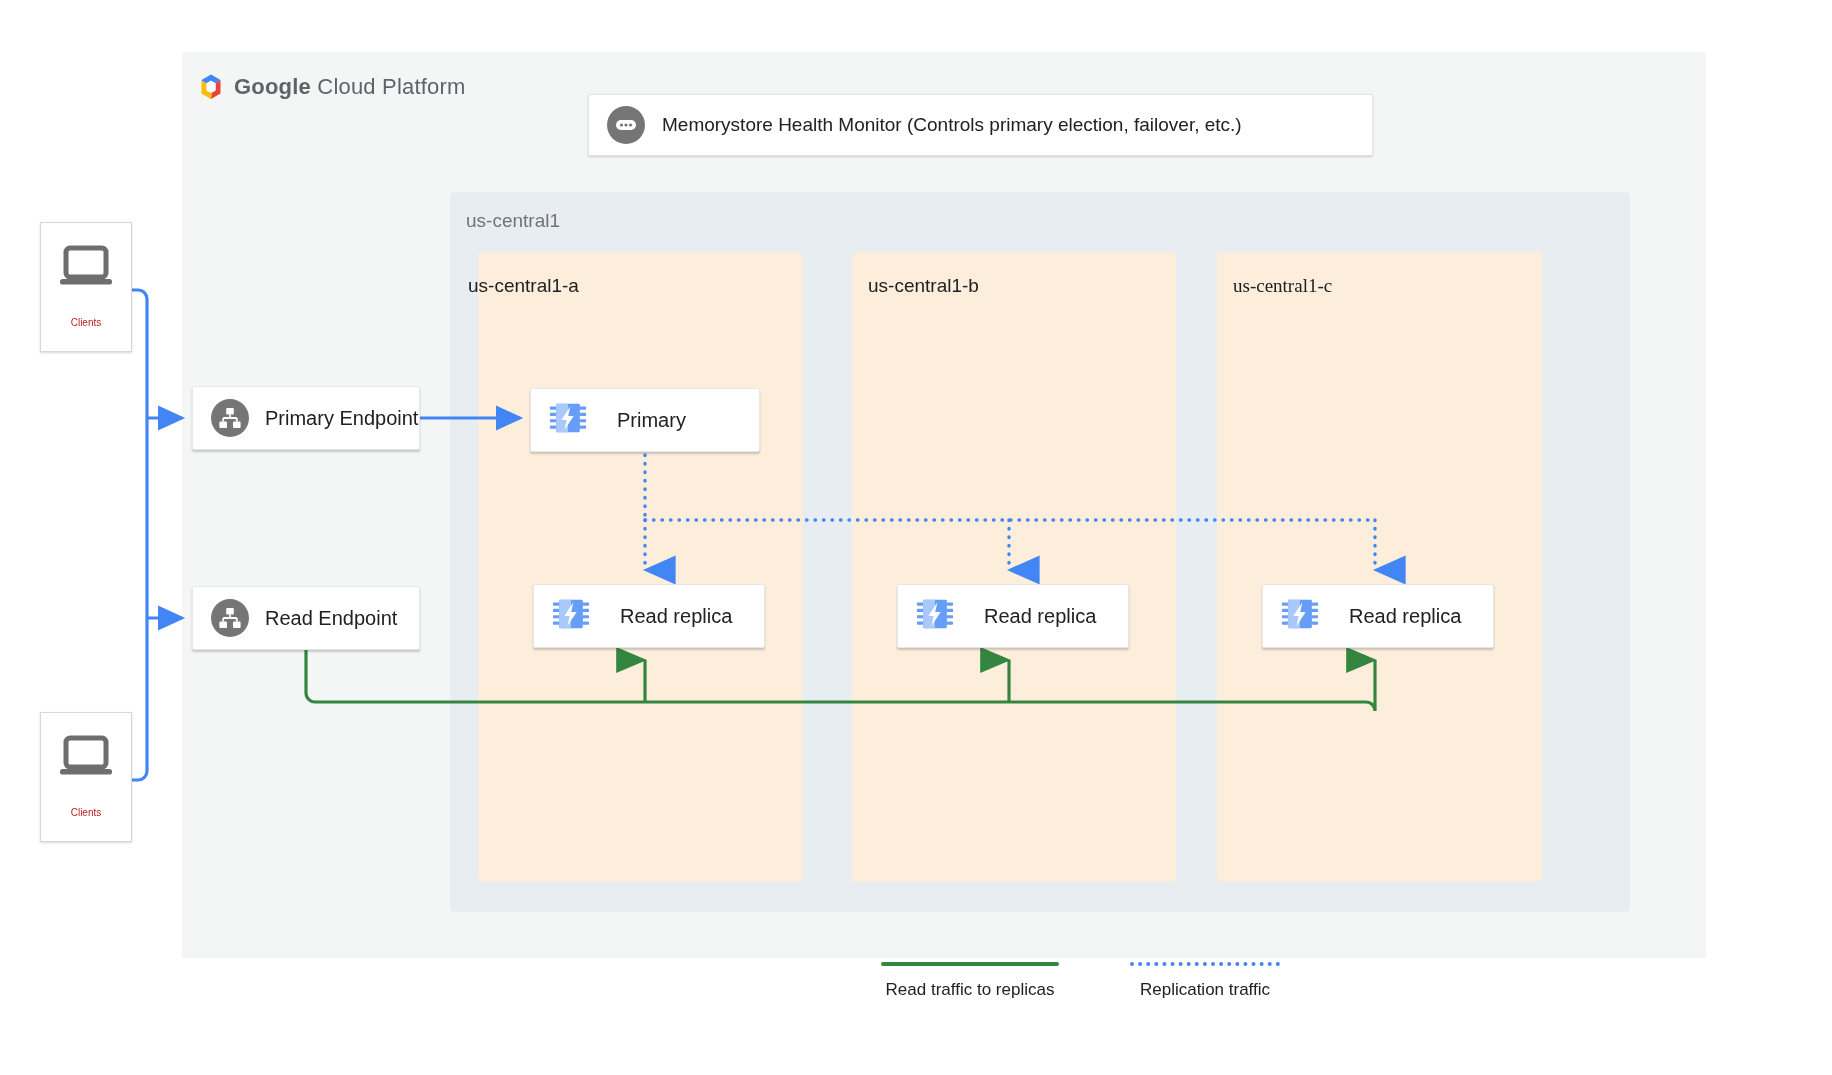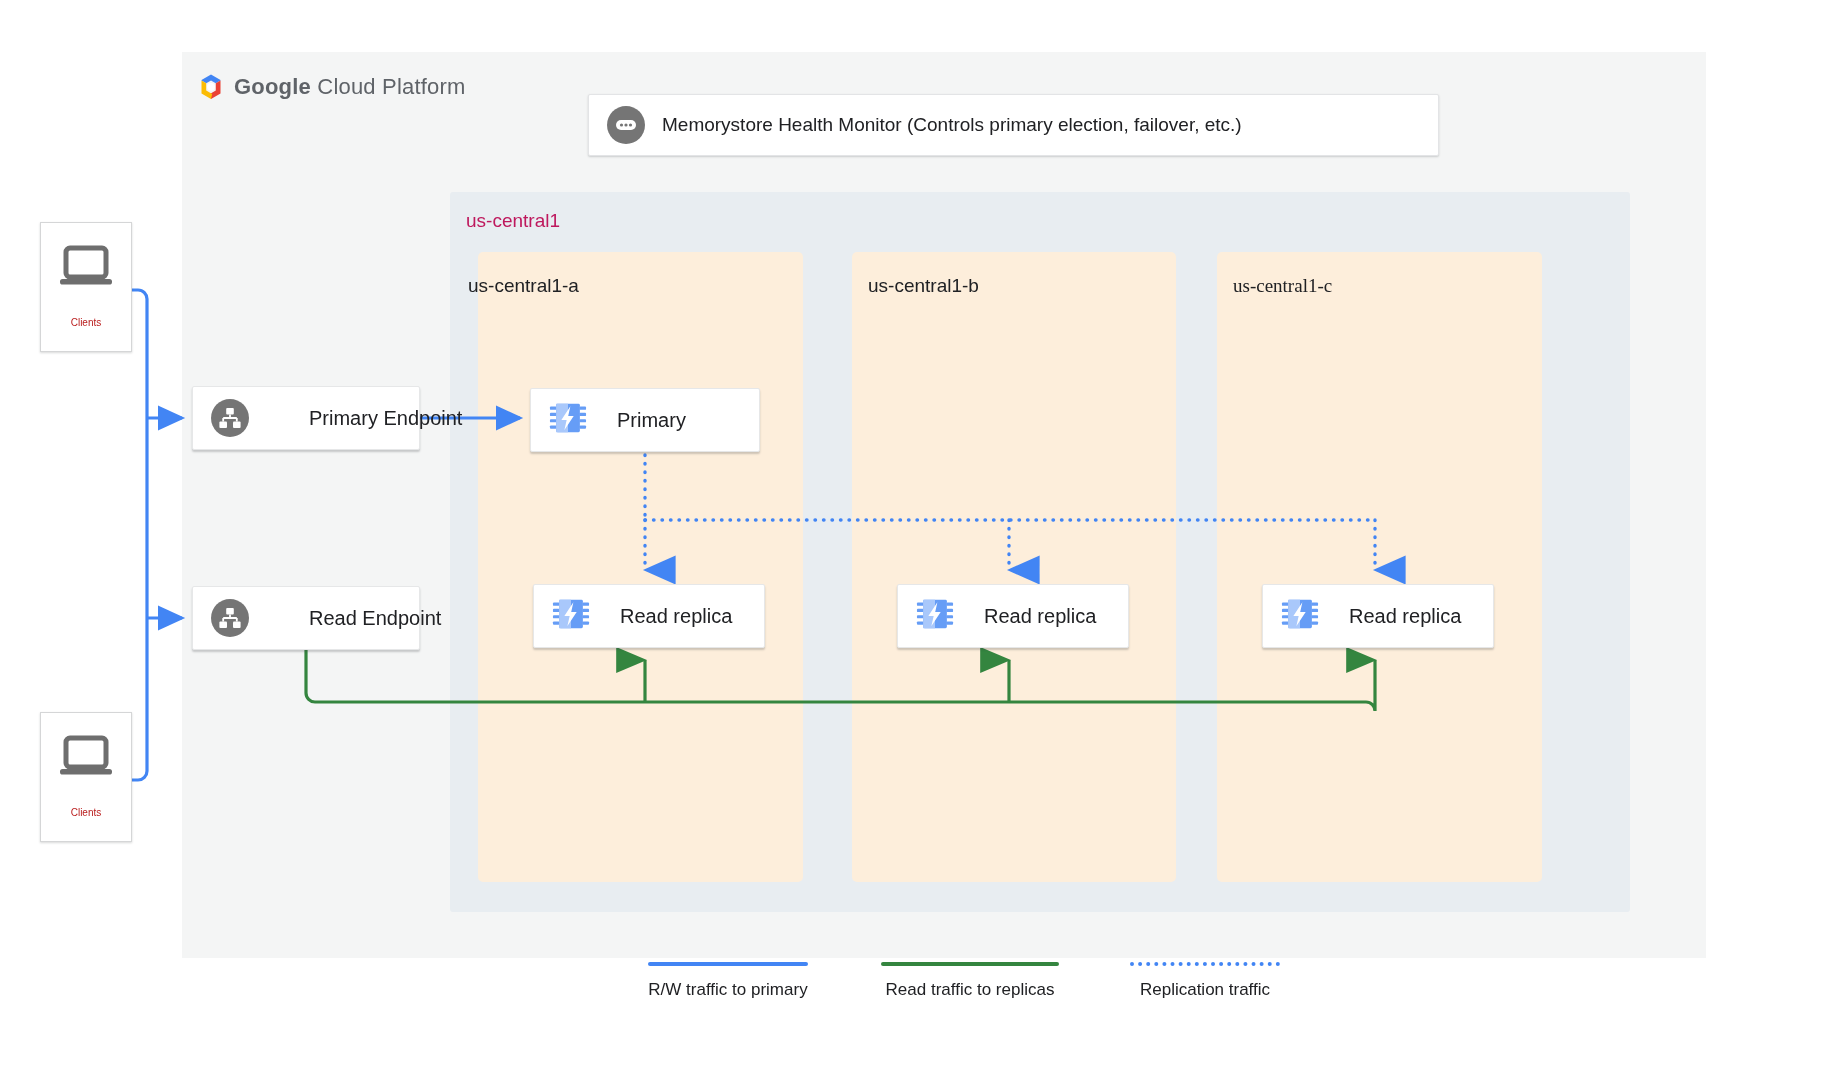--- a/index.html
+++ b/index.html
@@ -8,47 +8,47 @@
 
   .canvas{position:absolute;left:182px;top:52px;width:1524px;height:906px;background:#f4f5f5;}
 
   
   .gcp-logo{position:absolute;left:196px;top:72px;width:30px;height:30px;}
   .gcp-title{position:absolute;left:234px;top:74px;font-size:22px;letter-spacing:.2px;color:#5f6368;white-space:nowrap;}
   .gcp-title b{font-weight:700;color:#5f6368;}
   .gcp-title span{font-weight:400;}
 
   
-  .health-bar{position:absolute;left:588px;top:94px;width:851px;height:62px;background:#ffffff;
+  .health-bar{position:absolute;left:588px;top:94px;width:785px;height:62px;background:#ffffff;
       border:1px solid #e3e4e6;border-radius:2px;box-shadow:0 1px 2px rgba(60,64,67,.22);
       display:flex;align-items:center;padding-left:18px;box-sizing:border-box;}
   .health-label{font-size:19px;color:#202124;margin-left:17px;white-space:nowrap;}
 
   
   .circ{width:38px;height:38px;border-radius:50%;background:#757575;position:relative;flex:0 0 auto;}
 
   
   .region{position:absolute;left:450px;top:192px;width:1180px;height:720px;background:#e8edf1;border-radius:3px;}
-  .region-label{position:absolute;left:466px;top:210px;font-size:19px;color:#be185d;}
+  .region-label{position:absolute;left:466px;top:210px;font-size:19px;color:#737373;}
 
   
   .zone{position:absolute;top:252px;height:630px;background:#fdeedb;border-radius:5px;}
   .zone-a{left:478px;width:325px;}
   .zone-b{left:852px;width:324px;}
   .zone-c{left:1217px;width:325px;}
   .zone-label{position:absolute;font-size:19px;color:#202124;top:275px;}
   .zl-a{left:468px;} .zl-b{left:868px;} .zl-c{left:1233px;font-family:Liberation Serif, serif;}
 
   
   .node{position:absolute;background:#ffffff;border:1px solid #e6e7e8;border-radius:2px;
         box-shadow:0 2px 2px rgba(60,64,67,.25);display:flex;align-items:center;box-sizing:border-box;}
   .node-label{font-size:20px;color:#202124;white-space:nowrap;}
 
   
-  .ep{left:192px;width:228px;height:64px;padding-left:18px;gap:44px;}
+  .ep{left:192px;width:228px;height:64px;padding-left:18px;}
   .ep-primary{top:386px;}
   .ep-read{top:586px;}
   .ep .node-label{margin-left:16px;}
 
   
   .ms{height:64px;padding-left:18px;gap:14px;}
   .ms .node-label{margin-left:16px;}
   .ms-primary{left:530px;top:388px;width:230px;}
   .r-a{left:533px;top:584px;width:232px;}
   .r-b{left:897px;top:584px;width:232px;}
@@ -272,24 +272,20 @@
       </g>
       <rect x="7.5" y="5" width="25" height="30" rx="1.5" fill="#669df6"></rect>
       <rect x="7.5" y="5" width="12.5" height="30" fill="#a9c8fb"></rect>
       <path d="M22.5,7.5 L13,22 h5.6 l-2.4,10.5 L26,18 h-5.8 z" fill="#ffffff"></path>
     </svg>
   </span>
   <span class="node-label">Read replica</span>
 </div>
 
 <div class="legend">
-  <div class="lg-item lg1">
-    <div class="lg-rule" style="width:160px;background:#4285f4;"></div>
-    <div class="lg-text">R/W traffic to primary</div>
-  </div>
   <div class="lg-item lg2">
     <div class="lg-rule" style="width:178px;background:#34853f;"></div>
     <div class="lg-text">Read traffic to replicas</div>
   </div>
   <div class="lg-item lg3">
     <div class="lg-rule lg-dotted" style="width:150px;"></div>
     <div class="lg-text">Replication traffic</div>
   </div>
 </div>
 

